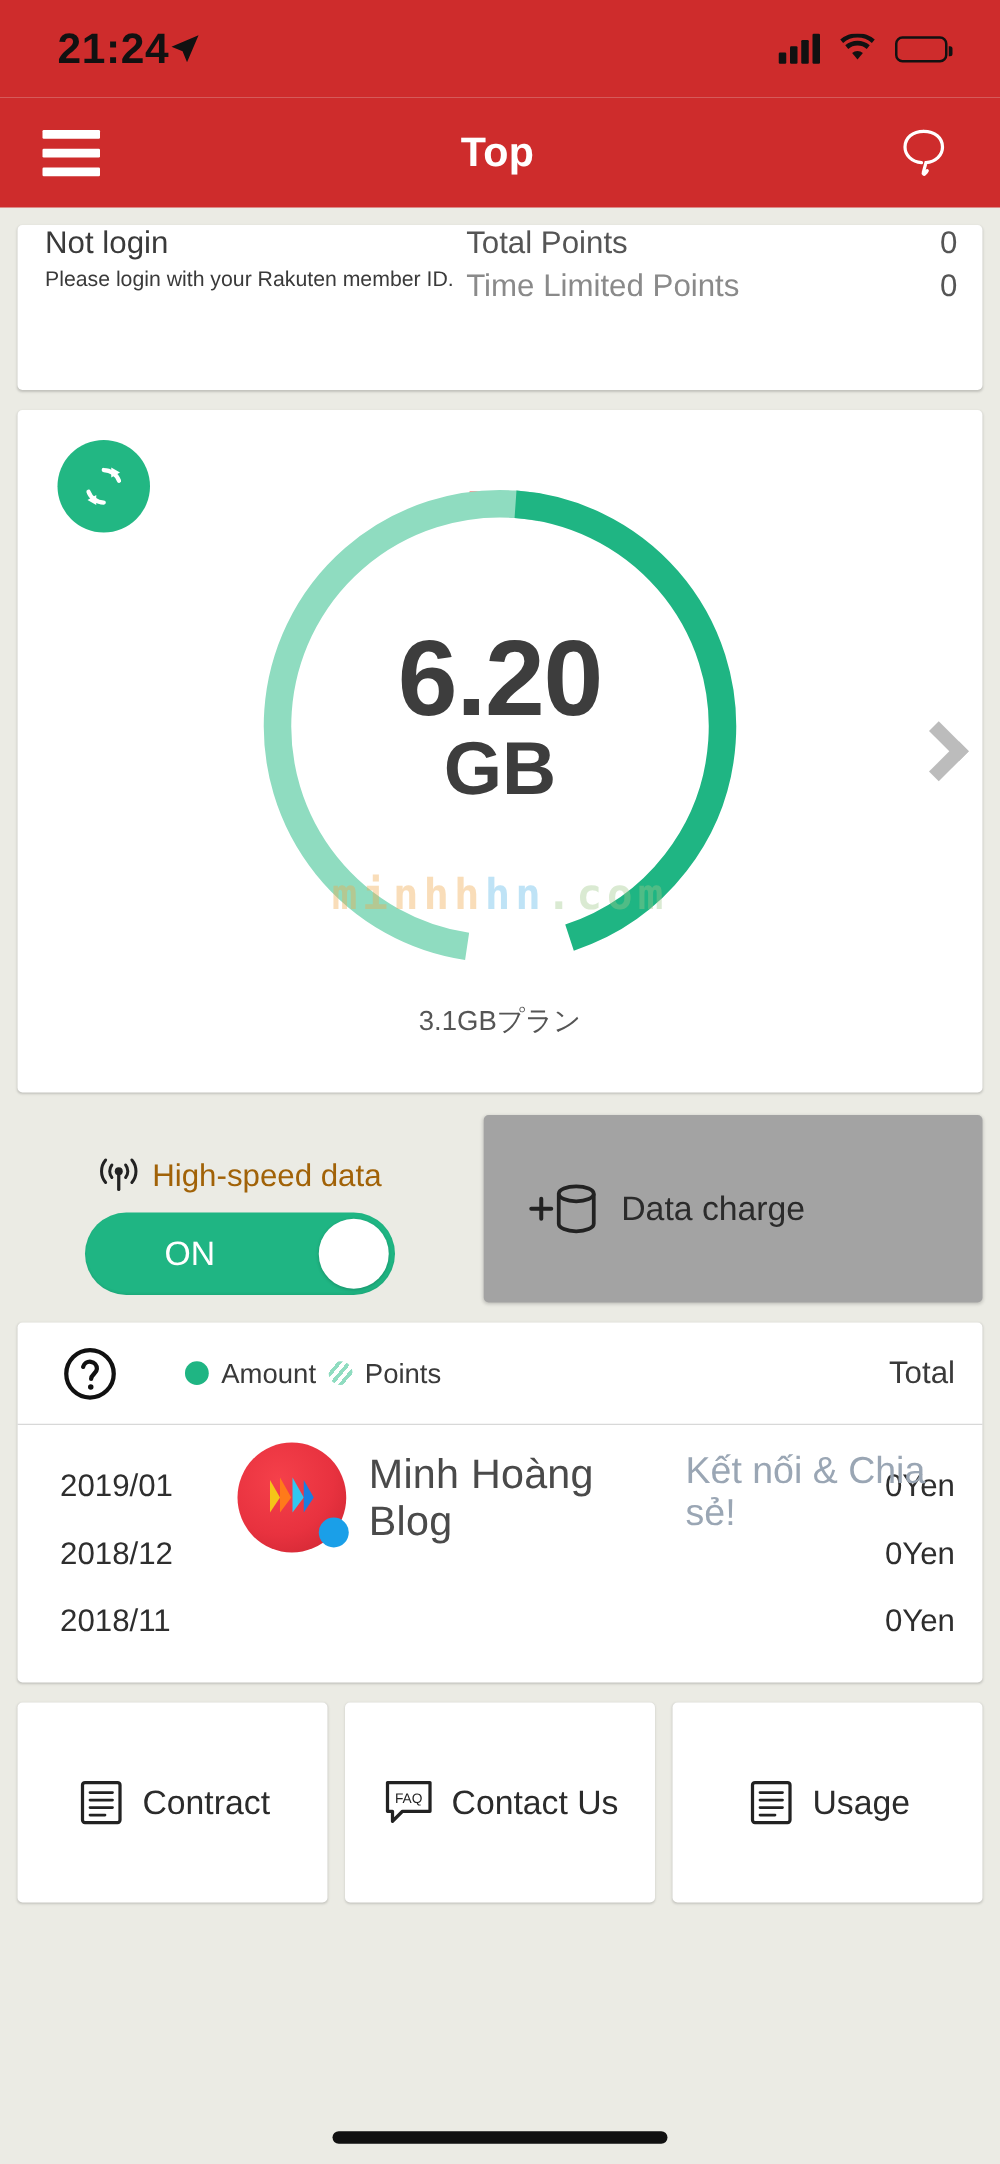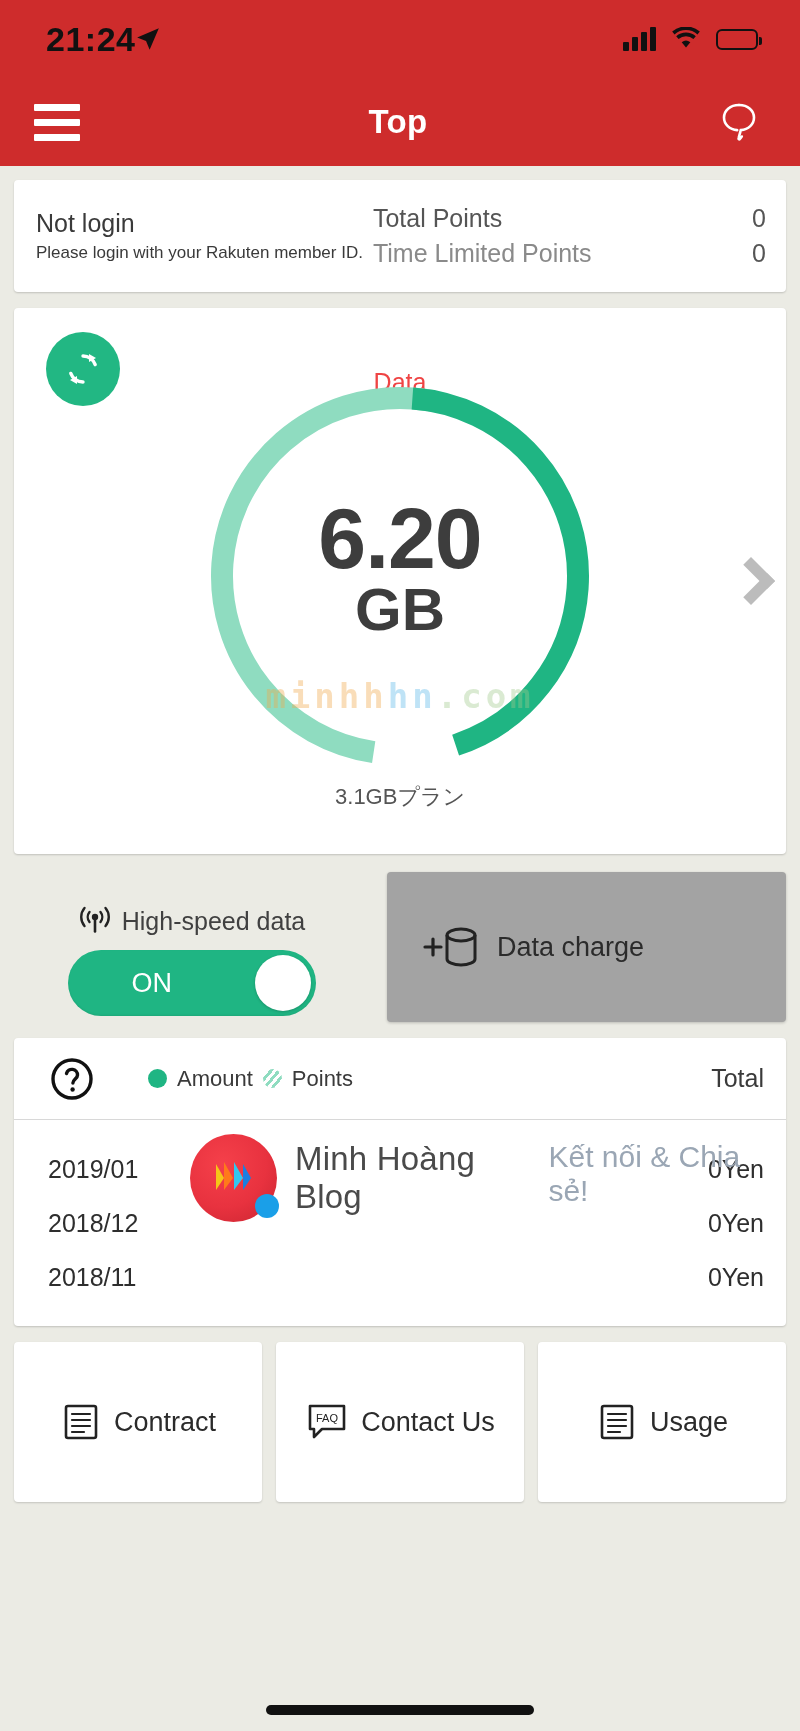--- a/index.html
+++ b/index.html
@@ -36,22 +36,22 @@
     padding: 0 38px 0 34px;
   }
   .hamburger { width: 46px; display: flex; flex-direction: column; gap: 8px; cursor: pointer; }
   .hamburger span { display: block; height: 7px; background: #fff; border-radius: 1px; }
   .nav-title { font-size: 33px; font-weight: bold; color: #fff; letter-spacing: 0.3px; }
 
   
   .card { background: #fff; border-radius: 4px; box-shadow: 0 1px 2px rgba(0,0,0,0.18); }
 
   .login-card {
-    margin: 14px 14px 0 14px; height: 112px;
-    display: flex; align-items: center; padding: 0 20px 0 22px;
+    margin: 14px 14px 0 14px; height: 132px;
+    display: flex; padding: 0 20px 0 22px;
   }
   .login-left { flex: 0 0 auto; }
   .login-status { font-size: 25px; color: #3a3a3a; margin-bottom: 5px; }
   .login-hint { font-size: 17px; color: #3a3a3a; }
   .points-block { flex: 1; display: flex; flex-direction: column; gap: 6px; padding-left: 10px; }
   .pt-row { display: flex; justify-content: space-between; align-items: baseline; }
   .pt-label { font-size: 25px; color: #555; }
   .pt-label.dim { color: #8a8a8a; }
   .pt-val { font-size: 25px; color: #555; }
 
@@ -59,21 +59,21 @@
   .data-card { margin: 16px 14px 0 14px; height: 546px; position: relative; }
   .sync-badge {
     position: absolute; left: 32px; top: 24px;
     width: 74px; height: 74px; border-radius: 50%;
     background: #22b783; display: flex; align-items: center; justify-content: center;
   }
   .data-label {
     position: absolute; top: 60px; left: 0; right: 0; text-align: center;
     font-size: 25px; color: #ef4444;
   }
-  .donut-wrap { position: absolute; left: 50%; top: 68px; transform: translateX(-50%); width: 400px; height: 400px; text-decoration: underline; }
+  .donut-wrap { position: absolute; left: 50%; top: 53px; transform: translateX(-50%); width: 400px; height: 400px; text-decoration: underline; }
   .donut-center {
     position: absolute; left: 0; right: 0; top: 122px; text-align: center;
     pointer-events: none;
   }
   .donut-num { font-size: 86px; font-weight: bold; color: #3d3d3d; line-height: 0.95; letter-spacing: -1px; }
   .donut-unit { font-size: 60px; font-weight: bold; color: #3d3d3d; line-height: 1.0; }
   .plan-label {
     position: absolute; left: 0; right: 0; bottom: 42px; text-align: center;
     font-size: 22px; color: #555;
   }
@@ -88,21 +88,21 @@
     white-space: nowrap; opacity: 0.38; font-weight: bold;
   }
   .wm-donut .a { color: #f0a84a; }
   .wm-donut .b { color: #59b7e8; }
   .wm-donut .c { color: #9fc98b; }
 
   
   .mid-row { display: flex; margin: 18px 14px 0 14px; gap: 0; height: 150px; }
   .hs-col { width: 355px; display: flex; flex-direction: column; align-items: center; justify-content: flex-end; padding-bottom: 6px; }
   .hs-head { display: flex; align-items: center; gap: 10px; margin-bottom: 14px; }
-  .hs-label { font-size: 25px; color: #404040; }
+  .hs-label { font-size: 25px; color: #a16207; }
   .toggle {
     width: 248px; height: 66px; border-radius: 33px; background: #1fb583;
     position: relative; display: flex; align-items: center; cursor: pointer;
     box-shadow: inset 0 -1px 2px rgba(0,0,0,0.08);
   }
   .toggle-text { position: absolute; left: 64px; font-size: 27px; color: #fff; }
   .toggle-knob { position: absolute; right: 5px; width: 56px; height: 56px; border-radius: 50%; background: #fff; box-shadow: 0 1px 3px rgba(0,0,0,0.2); }
   .charge-card {
     flex: 1; margin-left: 18px; background: #a3a3a3; border-radius: 4px;
     box-shadow: 0 1px 3px rgba(0,0,0,0.2);

